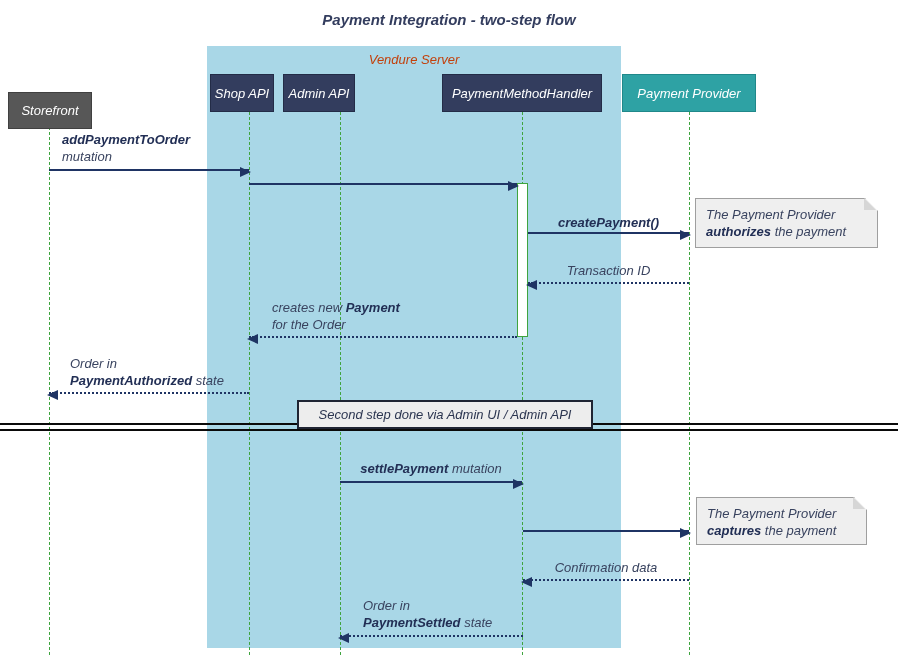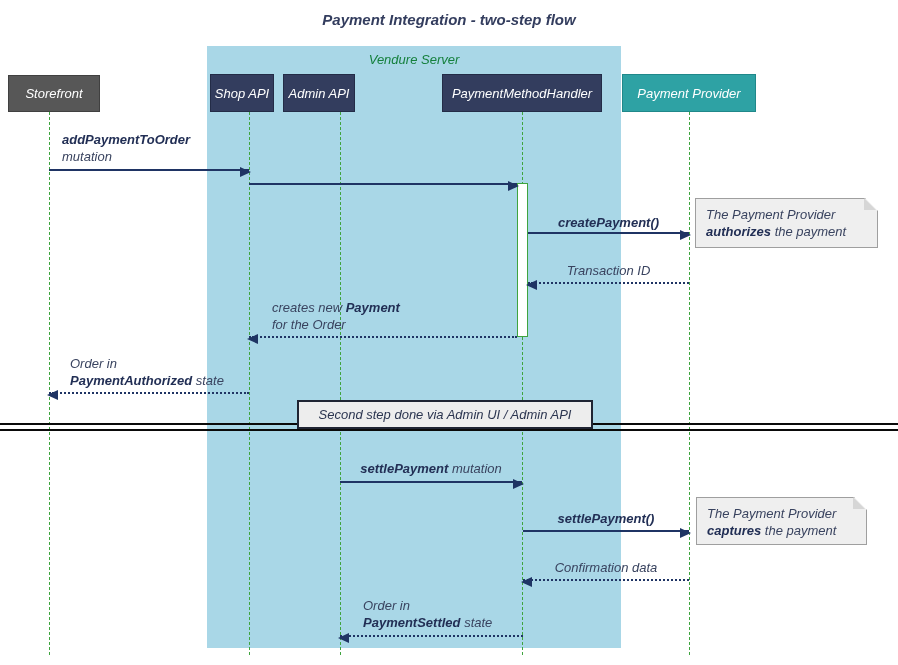--- a/index.html
+++ b/index.html
@@ -5,21 +5,21 @@
   html,body{margin:0;padding:0;}
   body{font-family:"Liberation Sans",sans-serif;background:#ffffff;}
   .diagram{position:relative;width:898px;height:665px;background:#ffffff;overflow:hidden;font-style:italic;}
 
   .title{position:absolute;left:0;top:11px;width:898px;text-align:center;
          font-size:15px;font-weight:bold;color:#333d5e;z-index:6;}
 
   .container-box{position:absolute;left:207px;top:46px;width:414px;height:602px;
                  background:#a9d7e7;z-index:1;}
   .container-label{position:absolute;left:207px;top:52px;width:414px;text-align:center;
-                   font-size:13px;color:#15803d;z-index:2;}
+                   font-size:13px;color:#c2410c;z-index:2;}
 
   .lifeline{position:absolute;top:112px;height:543px;width:0;
             border-left:1px dashed #3fa43f;z-index:2;}
 
   .participant{position:absolute;top:74px;height:38px;z-index:3;
                display:flex;align-items:center;justify-content:center;
                font-size:13px;color:#ffffff;box-sizing:border-box;}
   .p-navy{background:#333d5e;border:1px solid #232c47;}
   .p-gray{background:#575757;border:1px solid #404040;}
   .p-teal{background:#2ea2a4;border:1px solid #20888a;}
@@ -62,21 +62,21 @@
 
   <div class="container-box"></div>
   <div class="container-label">Vendure Server</div>
 
   <div class="lifeline" style="left:49px"></div>
   <div class="lifeline" style="left:249px"></div>
   <div class="lifeline" style="left:340px"></div>
   <div class="lifeline" style="left:522px"></div>
   <div class="lifeline" style="left:689px"></div>
 
-  <div class="participant p-gray" style="left:8px;top:75px;width:92px;height:37px">
+  <div class="participant p-gray" style="left:8px;top:92px;width:84px;height:37px">
     <span>Storefront</span>
   </div>
   <div class="participant p-navy" style="left:210px;width:64px">
     <span>Shop API</span>
   </div>
   <div class="participant p-navy" style="left:283px;width:72px">
     <span>Admin API</span>
   </div>
   <div class="participant p-navy" style="left:442px;width:160px">
     <span>PaymentMethodHandler</span>
@@ -139,23 +139,20 @@
     <span>Second step done via Admin UI / Admin API</span>
   </div>
 
   <div class="msg-label ctr" style="left:340px;top:460px;width:182px">
     <span class="b">settlePayment</span><span> mutation</span>
   </div>
   <div class="arrow" style="left:340px;top:481px;width:182px">
     <span class="head right"></span>
   </div>
 
-  <div class="msg-label ctr" style="left:523px;top:510px;width:166px">
-    <span class="b">settlePayment()</span>
-  </div>
   <div class="arrow" style="left:523px;top:530px;width:166px">
     <span class="head right"></span>
   </div>
 
   <div class="note" style="left:696px;top:497px;width:171px;height:48px">
     <span>The Payment Provider</span><br>
     <span class="b">captures</span><span> the payment</span>
   </div>
 
   <div class="msg-label ctr" style="left:523px;top:559px;width:166px">

